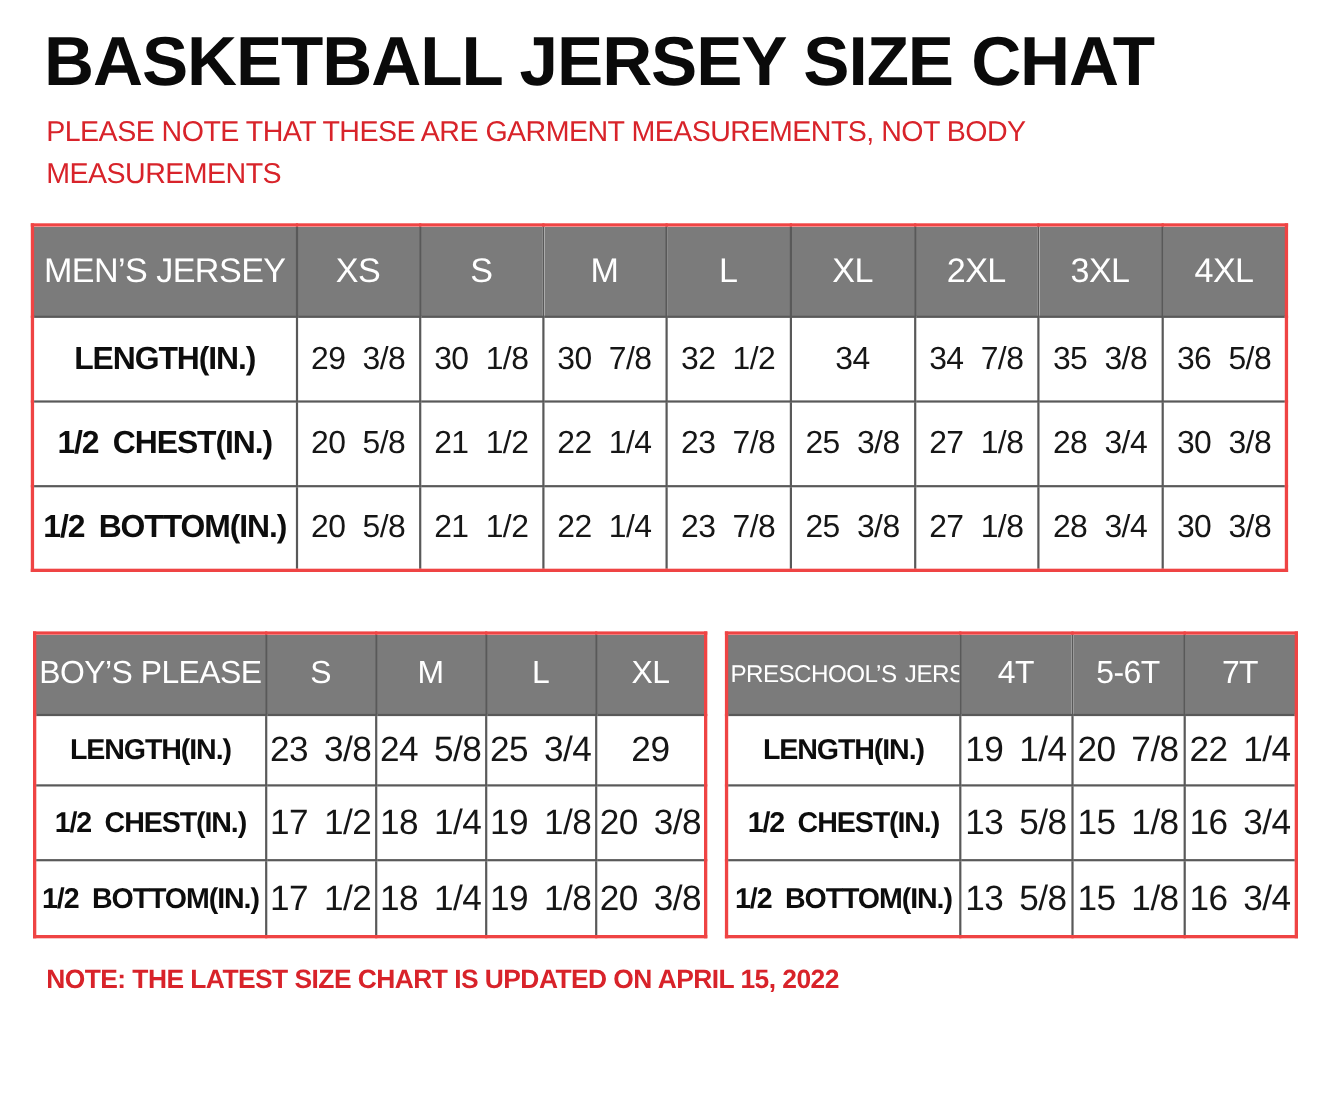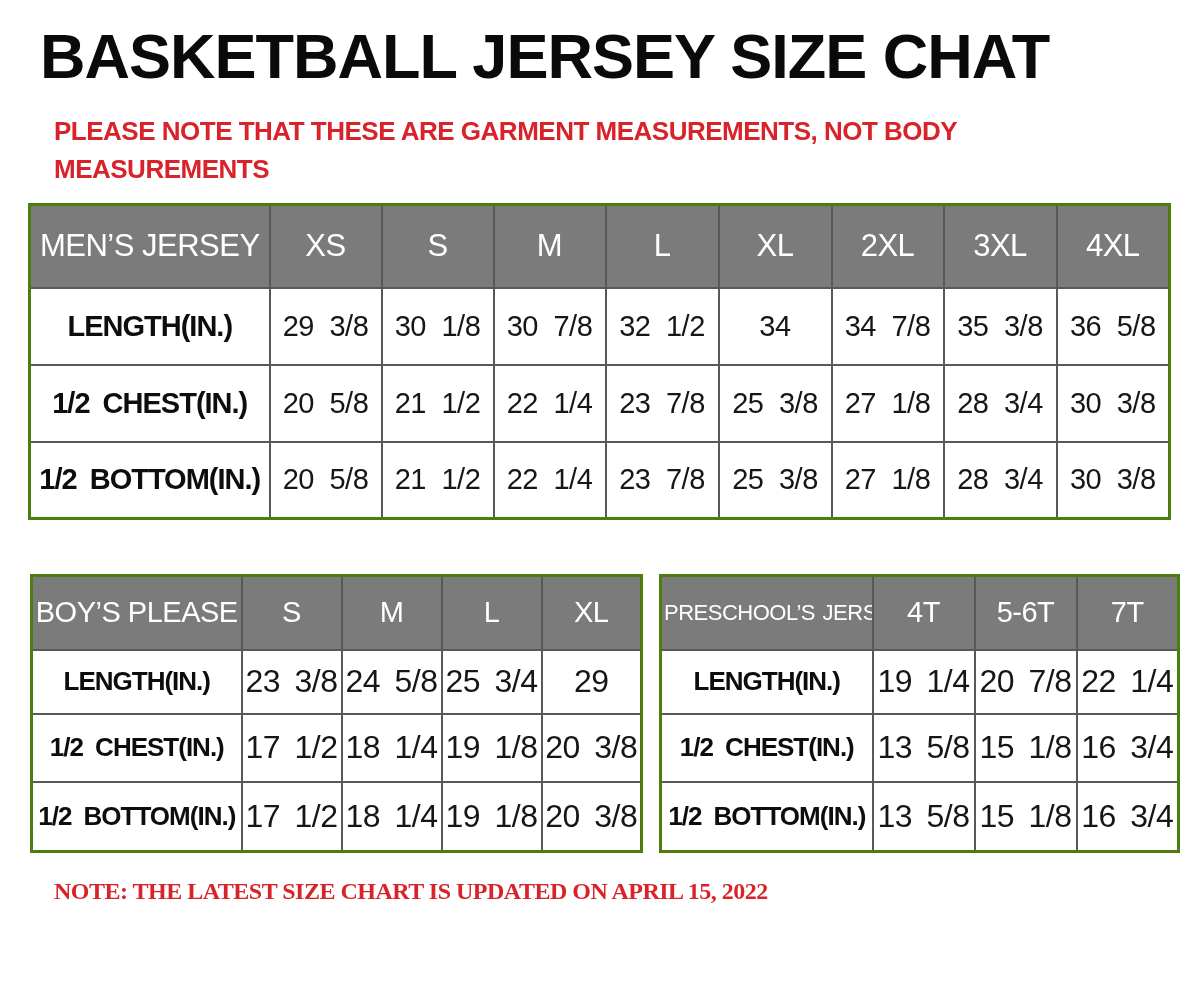--- a/index.html
+++ b/index.html
@@ -7,27 +7,27 @@
     width:1200px;height:1007px;position:relative;background:#ffffff;
     font-family:"Liberation Sans","DejaVu Sans",sans-serif;
     overflow:hidden;
   }
   .page-title{
     position:absolute;left:40px;top:20px;margin:0;
     font-size:63px;font-weight:700;letter-spacing:-1px;color:#0a0a0a;
     white-space:nowrap;
   }
   .warning-note{
-    position:absolute;left:42px;top:100px;width:920px;margin:12px;
-    font-size:26px;font-weight:700;letter-spacing:-0.5px;line-height:38px;
+    position:absolute;left:42px;top:100px;width:920px;margin:0;
+    font-size:26px;font-weight:400;letter-spacing:-0.5px;line-height:38px;
     color:#d8232a;
   }
   table{
     position:absolute;border-collapse:collapse;table-layout:fixed;
-    border:3px solid #4d7c0f;background:#ffffff;
+    border:3px solid #ef4444;background:#ffffff;
   }
   th,td{
     border:2px solid #595959;text-align:center;vertical-align:middle;
     padding:0 2px;overflow:hidden;white-space:nowrap;
   }
   thead th{
     background:#7b7b7b;color:#ffffff;font-weight:400;letter-spacing:-0.5px;
   }
   tbody th{font-weight:700;color:#0d0d0d;letter-spacing:-1px;word-spacing:6px;}
   tbody td{font-weight:400;color:#161616;letter-spacing:-0.5px;word-spacing:8px;}
@@ -49,22 +49,22 @@
   #boy-table tbody tr:nth-child(3),#preschool-table tbody tr:nth-child(3){height:70px;}
   #boy-table thead th,#preschool-table thead th{font-size:29px;}
   #boy-table tbody th,#preschool-table tbody th{font-size:26px;}
   #boy-table tbody td,#preschool-table tbody td{font-size:32px;word-spacing:6px;}
   #preschool-table thead th.corner-cell{font-size:22px;letter-spacing:-0.5px;word-spacing:2px;}
 
   .footnotes{
     position:absolute;left:42px;top:878px;margin:0;color:#d8232a;
   }
   .footnote-line{
-    margin:0 0 16px 12px;font-size:24px;font-weight:700;letter-spacing:-0.5px;
-    line-height:26px;white-space:pre-wrap;font-family:Liberation Serif, serif;
+    margin:0 0 16px 0;font-size:24px;font-weight:700;letter-spacing:-0.5px;
+    line-height:26px;white-space:pre-wrap;
   }
 </style>
 </head>
 <body>
 
 <h1 class="page-title">BASKETBALL JERSEY SIZE CHAT</h1>
 
 <p class="warning-note">PLEASE NOTE THAT THESE ARE GARMENT MEASUREMENTS, NOT BODY MEASUREMENTS</p>
 
 <table id="men-table">

